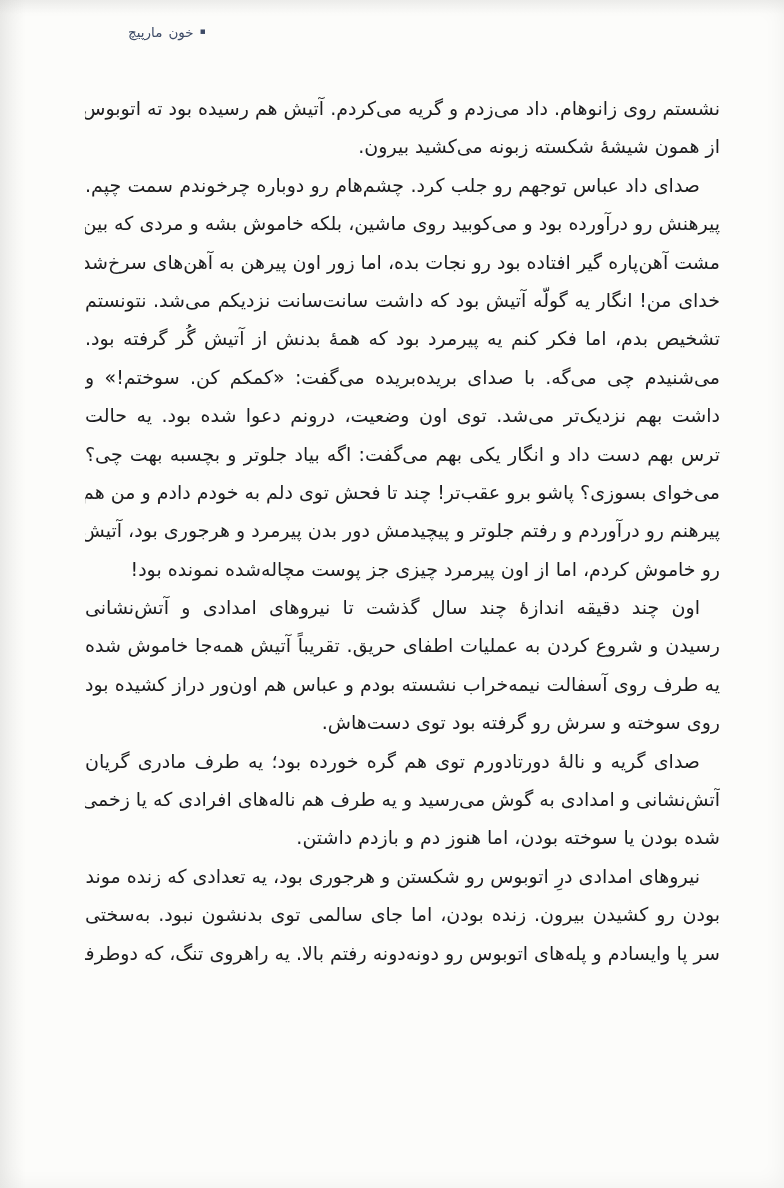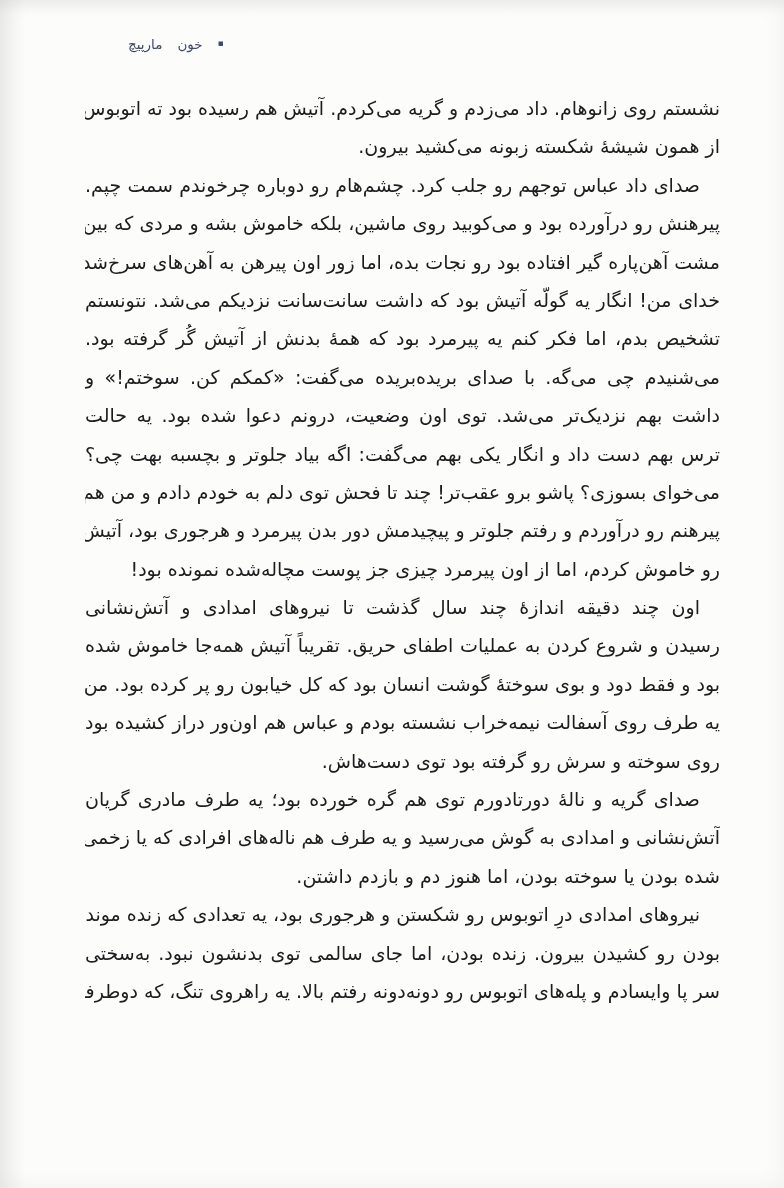--- a/index.html
+++ b/index.html
@@ -16,22 +16,22 @@
     content:"";position:absolute;left:0;top:0;bottom:0;width:26px;
     background:linear-gradient(to right,rgba(120,120,118,0.10),rgba(120,120,118,0));
     pointer-events:none;
   }
   .page::after{ 
     content:"";position:absolute;left:0;top:0;right:0;height:14px;
     background:linear-gradient(to bottom,rgba(120,120,118,0.08),rgba(120,120,118,0));
     pointer-events:none;
   }
   .running-header{
-    position:absolute;top:36px;left:128px;
-    display:flex;direction:ltr;align-items:center;gap:15px;
+    position:absolute;top:24px;left:128px;
+    display:flex;direction:ltr;align-items:center;gap:6px;
     font-size:13.5px;color:#3d4b66;letter-spacing:0.2px;
   }
   .running-header .w{direction:rtl;unicode-bidi:isolate;}
   .running-header .marker{font-size:9px;line-height:1;color:#3d4b66;transform:translateY(-1px);}
   .text-body{
     position:absolute;top:89px;right:64px;width:635px;height:1040px;
     direction:rtl;overflow:hidden;
     color:#1d1d1f;font-size:19px;
   }
   .line{
@@ -66,21 +66,20 @@
       <div class="line">خدای من! انگار یه گولّه آتیش بود که داشت سانت‌سانت نزدیکم می‌شد. نتونستم</div>
       <div class="line">تشخیص بدم، اما فکر کنم یه پیرمرد بود که همهٔ بدنش از آتیش گُر گرفته بود.</div>
       <div class="line">می‌شنیدم چی می‌گه. با صدای بریده‌بریده می‌گفت: «کمکم کن. سوختم!» و</div>
       <div class="line">داشت بهم نزدیک‌تر می‌شد. توی اون وضعیت، درونم دعوا شده بود. یه حالت</div>
       <div class="line">ترس بهم دست داد و انگار یکی بهم می‌گفت: اگه بیاد جلوتر و بچسبه بهت چی؟</div>
       <div class="line">می‌خوای بسوزی؟ پاشو برو عقب‌تر! چند تا فحش توی دلم به خودم دادم و من هم</div>
       <div class="line">پیرهنم رو درآوردم و رفتم جلوتر و پیچیدمش دور بدن پیرمرد و هرجوری بود، آتیش</div>
       <div class="line final">رو خاموش کردم، اما از اون پیرمرد چیزی جز پوست مچاله‌شده نمونده بود!</div>
       <div class="line indent">اون چند دقیقه اندازهٔ چند سال گذشت تا نیروهای امدادی و آتش‌نشانی</div>
       <div class="line">رسیدن و شروع کردن به عملیات اطفای حریق. تقریباً آتیش همه‌جا خاموش شده</div>
-      <div class="line">بود و فقط دود و بوی سوختهٔ گوشت انسان بود که کل خیابون رو پر کرده بود. من</div>
       <div class="line">یه طرف روی آسفالت نیمه‌خراب نشسته بودم و عباس هم اون‌ور دراز کشیده بود</div>
       <div class="line final">روی سوخته و سرش رو گرفته بود توی دست‌هاش.</div>
       <div class="line indent">صدای گریه و نالهٔ دورتادورم توی هم گره خورده بود؛ یه طرف مادری گریان</div>
       <div class="line">آتش‌نشانی و امدادی به گوش می‌رسید و یه طرف هم ناله‌های افرادی که یا زخمی</div>
       <div class="line final">شده بودن یا سوخته بودن، اما هنوز دم و بازدم داشتن.</div>
       <div class="line indent">نیروهای امدادی درِ اتوبوس رو شکستن و هرجوری بود، یه تعدادی که زنده مونده</div>
       <div class="line">بودن رو کشیدن بیرون. زنده بودن، اما جای سالمی توی بدنشون نبود. به‌سختی</div>
       <div class="line">سر پا وایسادم و پله‌های اتوبوس رو دونه‌دونه رفتم بالا. یه راهروی تنگ، که دوطرفش</div>
     </div>
 

